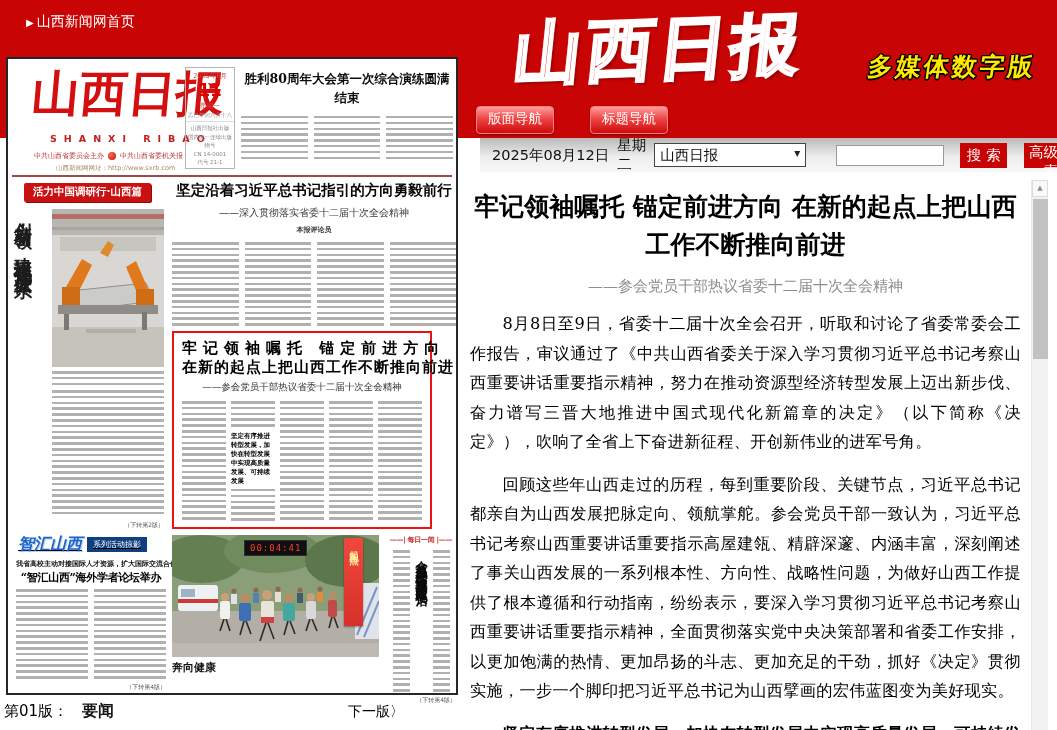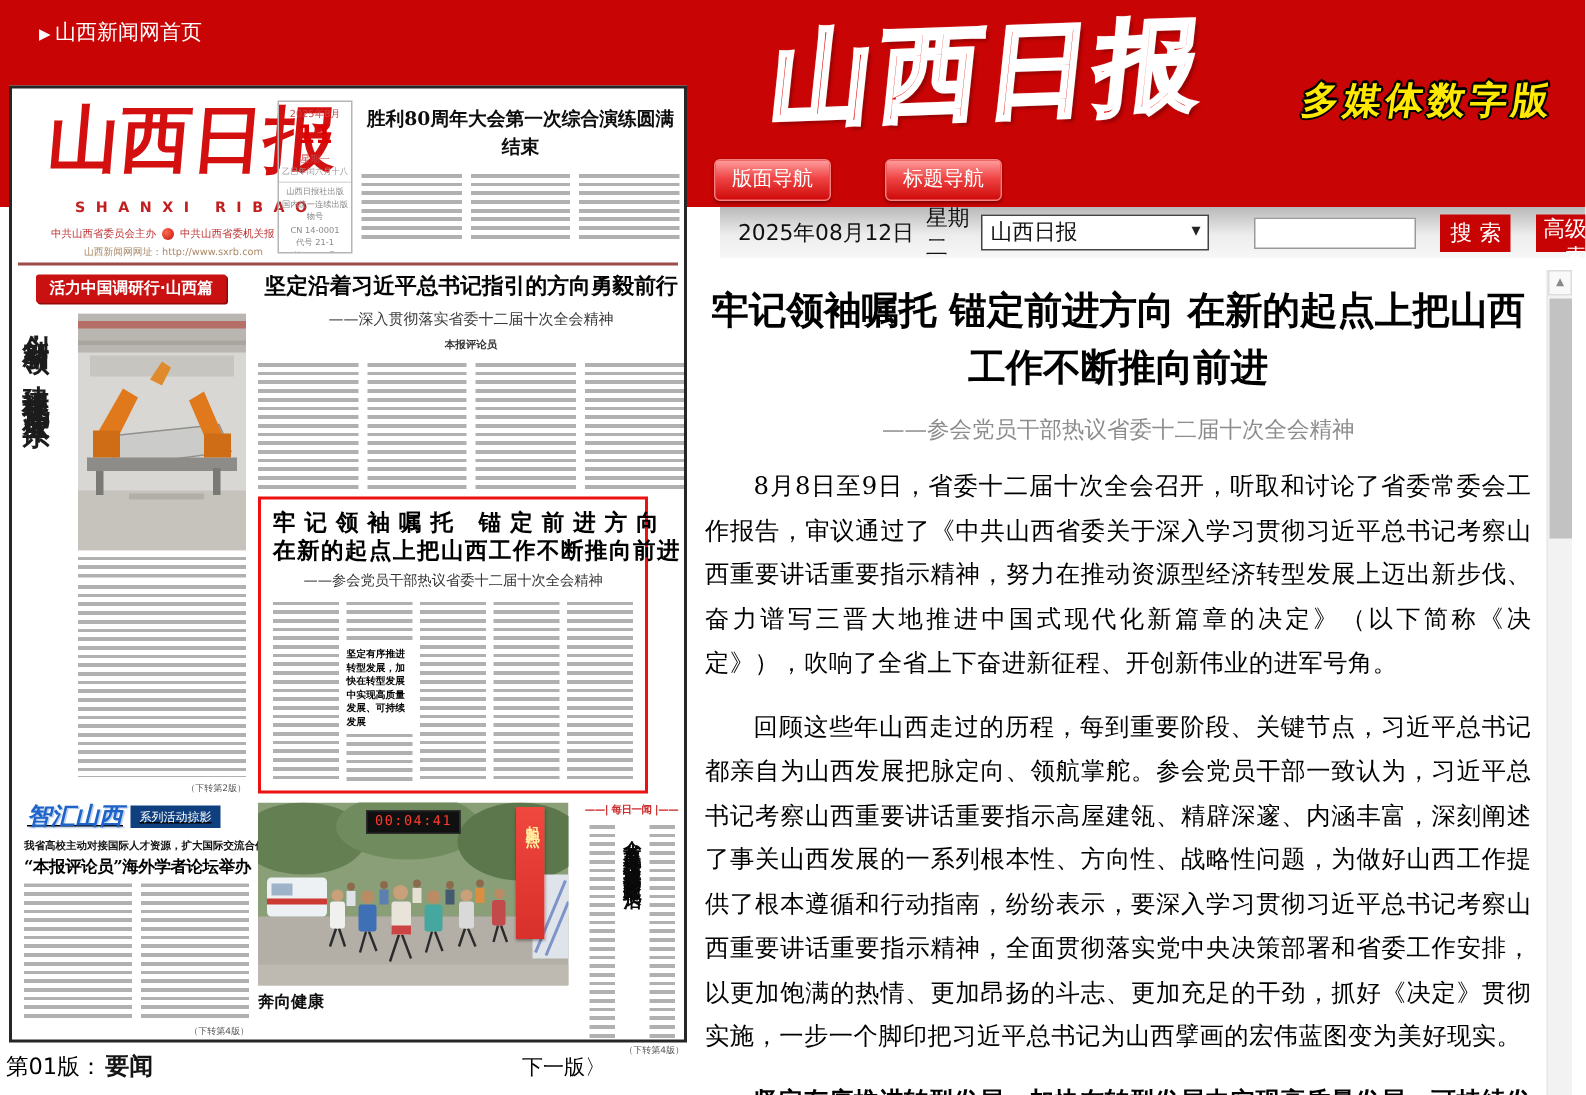--- a/index.html
+++ b/index.html
@@ -126,21 +126,21 @@
   .daily { left:378px; top:476px; width:70px; }
   .daily-head { font-size:7px; font-weight:bold; color:#cc2a2a; text-align:center; white-space:nowrap; letter-spacing:-.3px; }
   .daily-row { display:flex; gap:4px; margin-top:5px; justify-content:center; }
   .daily-row .c { width:17px; height:142px; }
   .daily-vtitle { writing-mode:vertical-rl; height:142px; font-family:"DejaVu Serif","Liberation Serif",serif;
     font-weight:bold; font-size:12px; line-height:15px; letter-spacing:2px; color:#0a0a0a; }
   .cont4b { margin-top:4px; }
 
   
   .footer-left { position:absolute; left:4px; top:701px; font-size:15px; color:#000; }
-  .footer-left .sec { font-weight:bold; font-size:16px; color:#151515; margin-left:2px; }
+  .footer-left .sec { font-weight:bold; font-size:16px; color:#151515; margin-left:14px; }
   .next-link { position:absolute; left:348px; top:703px; font-size:14px; color:#000; cursor:pointer; }
 </style>
 </head>
 <body>
 
 <div class="stage">
 
   <div class="banner">
     <div class="home-link"><span class="tri">▶</span><span>山西新闻网首页</span></div>
     <div class="logo-main">山西日报</div>
@@ -241,21 +241,21 @@
     </div>
     <div class="abs cap1 noise"></div>
     <div class="abs lnoise noise"></div>
     <div class="abs cont2 cont-label">（下转第2版）</div>
 
     <div class="abs zh-banner">
       <span class="zh-logo">智汇山西</span>
       <span class="zh-suffix">系列活动掠影</span>
     </div>
     <div class="abs zh-kicker">我省高校主动对接国际人才资源，扩大国际交流合作</div>
-    <div class="abs zh-title">“本报评论员”海外学者论坛举办</div>
+    <div class="abs zh-title">“智汇山西”海外学者论坛举办</div>
     <div class="abs zh-cols">
       <div class="c noise"></div>
       <div class="c noise"></div>
     </div>
     <div class="abs cont4a cont-label">（下转第4版）</div>
 
     <div class="abs comm">
       <div class="comm-title">坚定沿着习近平总书记指引的方向勇毅前行</div>
       <div class="comm-sub">——深入贯彻落实省委十二届十次全会精神</div>
       <div class="comm-byline">本报评论员</div>

